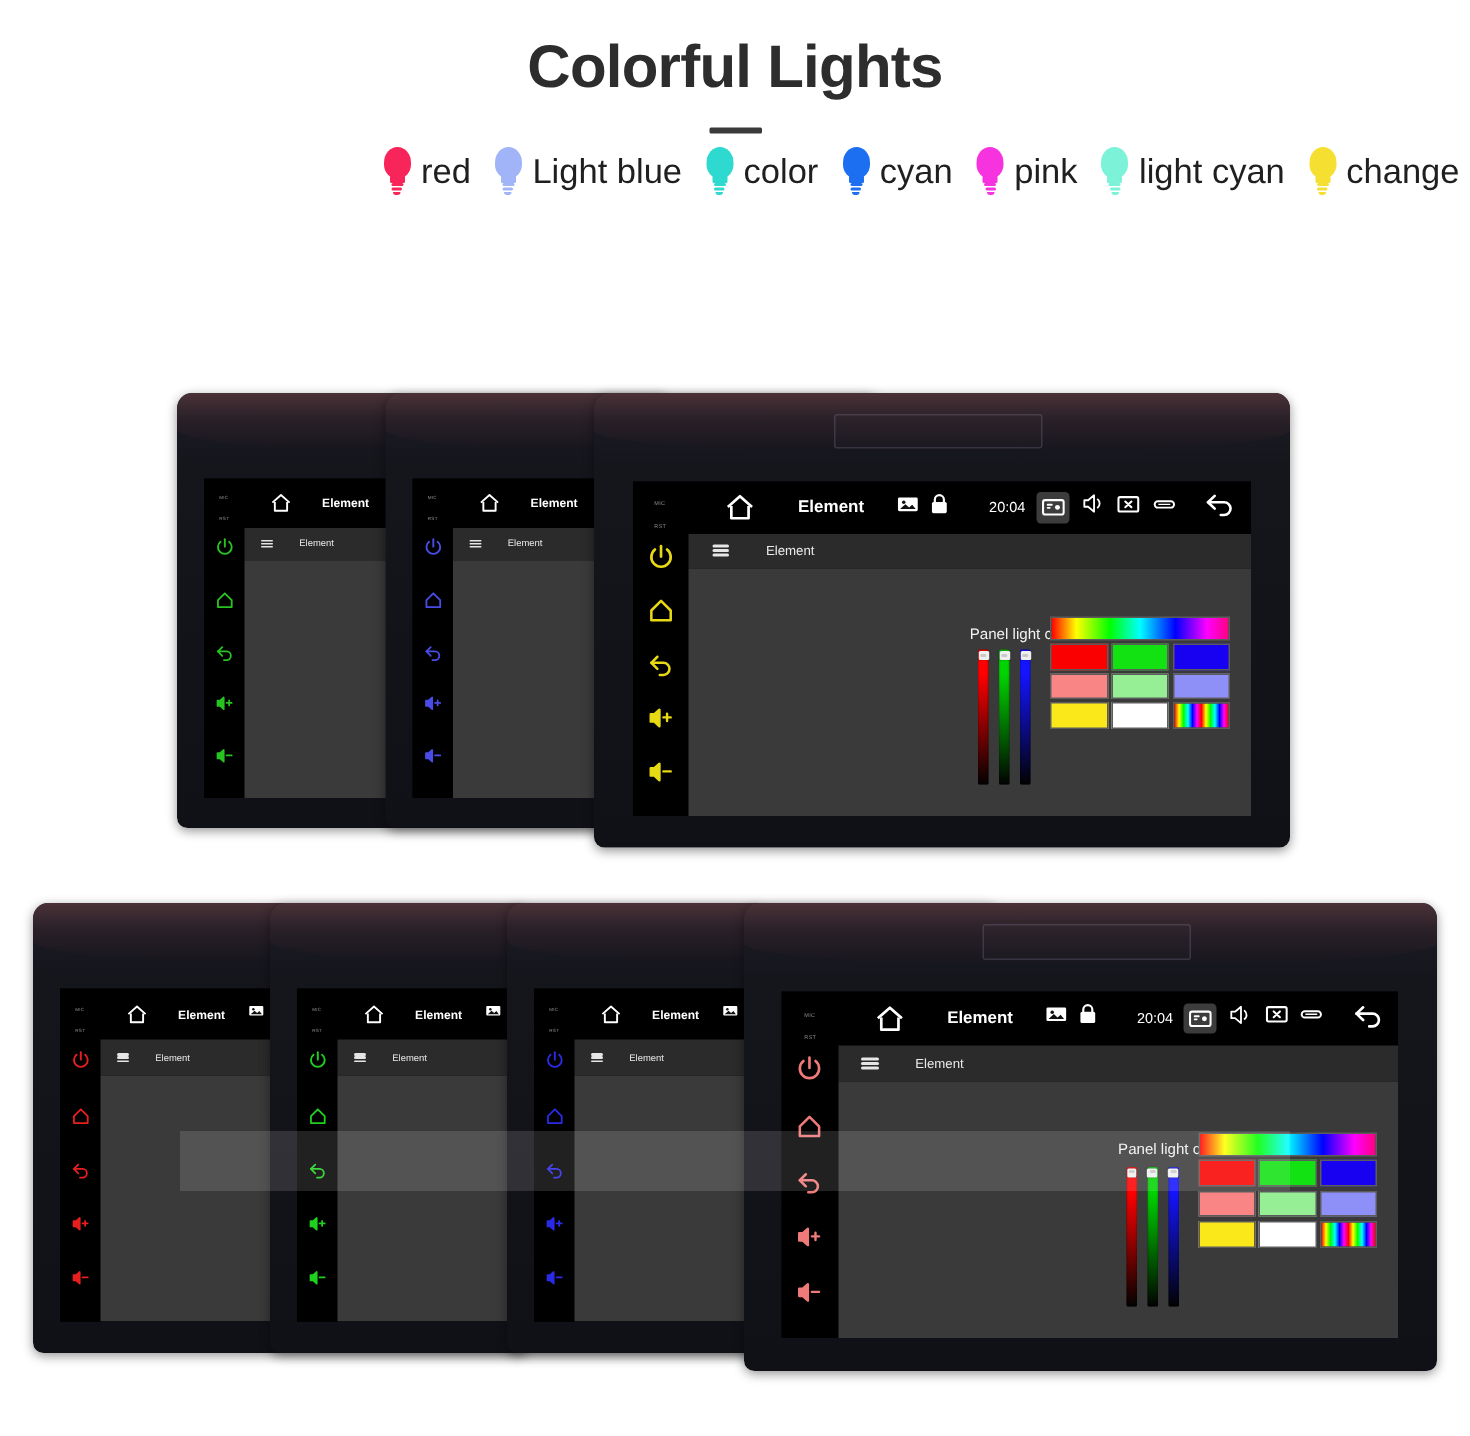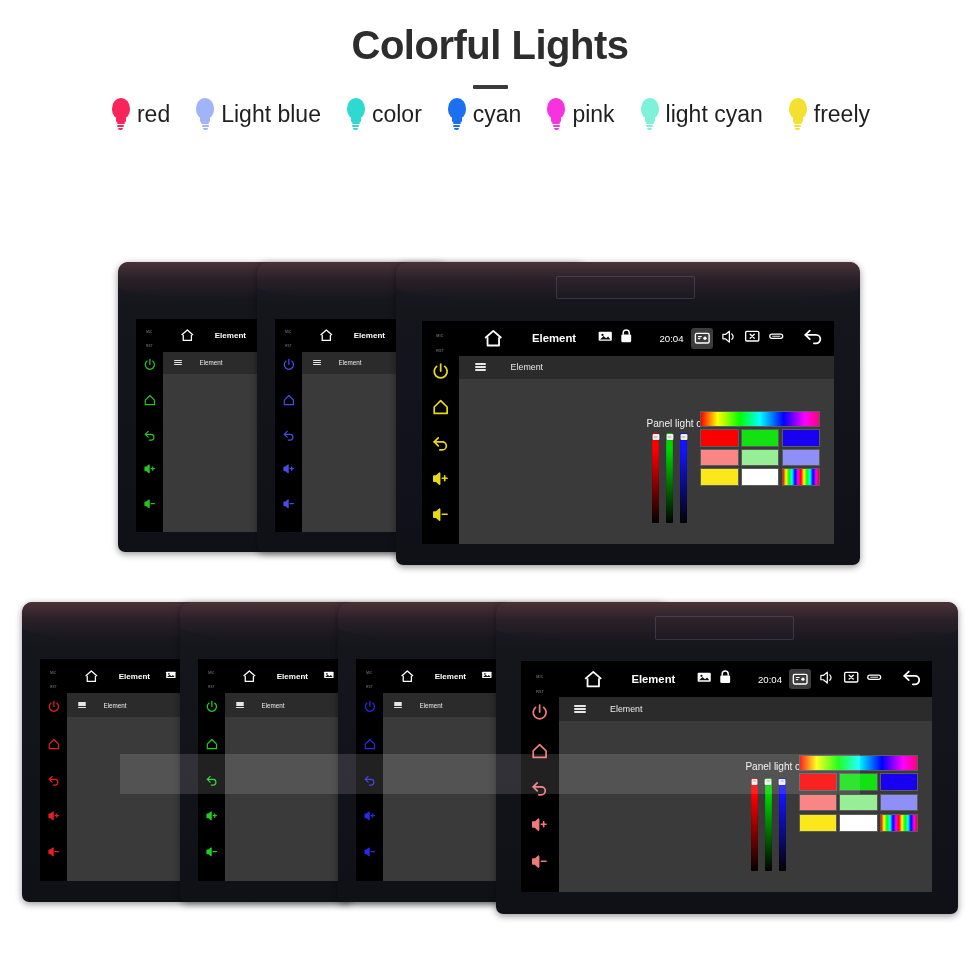--- a/index.html
+++ b/index.html
@@ -22,22 +22,22 @@
   .divider{width:35px;height:4px;background:#3a3a3a;border-radius:1px;}
 
   .subtitle{
     margin:17px 32px 0 32px;
     font-size:23.5px;color:#262626;line-height:1.38;text-align:center;
     font-weight:400;
   }
 
   
   .legend{
-    display:flex;justify-content:center;align-items:center;
-    margin-top:9px;gap:10px;
+    display:flex;justify-content:flex-end;align-items:center;
+    margin-top:9px;gap:0px;
   }
   .legend-item{display:flex;align-items:center;margin:0 7px;}
   .bulb{width:22px;height:32px;position:relative;margin-right:5px;flex:0 0 auto;}
   .bulb .glass{
     position:absolute;top:0;left:2px;width:18px;height:21px;border-radius:50% 50% 45% 45%;
   }
   .bulb .neck{
     position:absolute;top:19px;left:6px;width:10px;height:5px;border-radius:1px;
   }
   .bulb .base1,.bulb .base2,.bulb .base3{
@@ -236,21 +236,21 @@
         <span class="legend-label">light cyan</span>
       </div>
       <div class="legend-item">
         <span class="bulb">
           <span class="glass" style="background:#f5e031"></span>
           <span class="neck" style="background:#f5e031"></span>
           <span class="base1" style="background:#f5e031"></span>
           <span class="base2" style="background:#f5e031"></span>
           <span class="base3" style="background:#f5e031"></span>
         </span>
-        <span class="legend-label">freely</span>
+        <span class="legend-label">change</span>
       </div>
     </div>
 
   <div class="row row1" id="row1">
       <div class="unit" style="left: 118px; width: 330px; height: 290px; z-index: 1;">
         <div class="shell">
           <div class="screen" style="left:18.15px;top:56.550000000000004px;width:293.04px;height:213.15px;">
             <div class="keycol">
               <div style="height:11.72325px"></div>
               <div class="minilab" style="font-size:3.2px">MIC</div>

